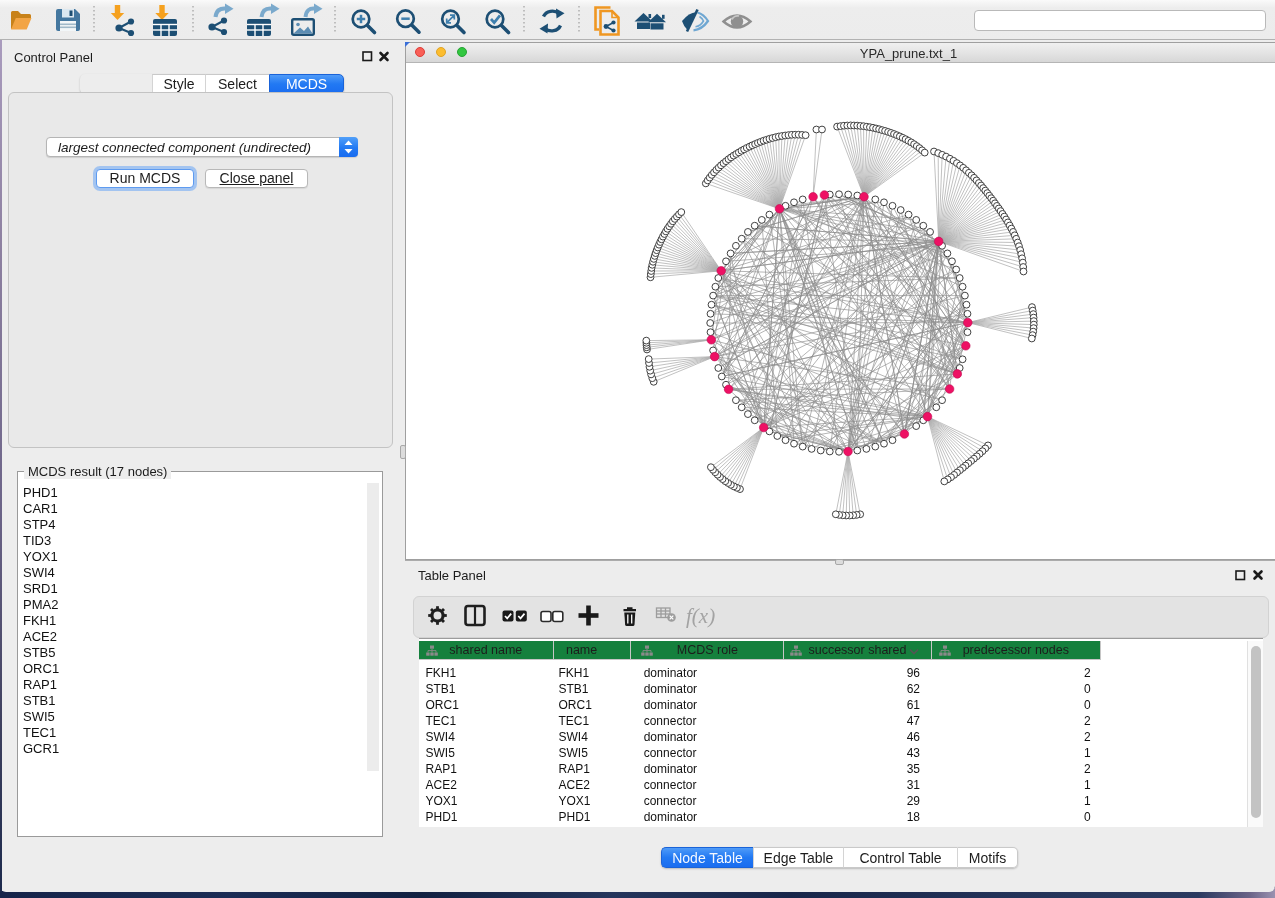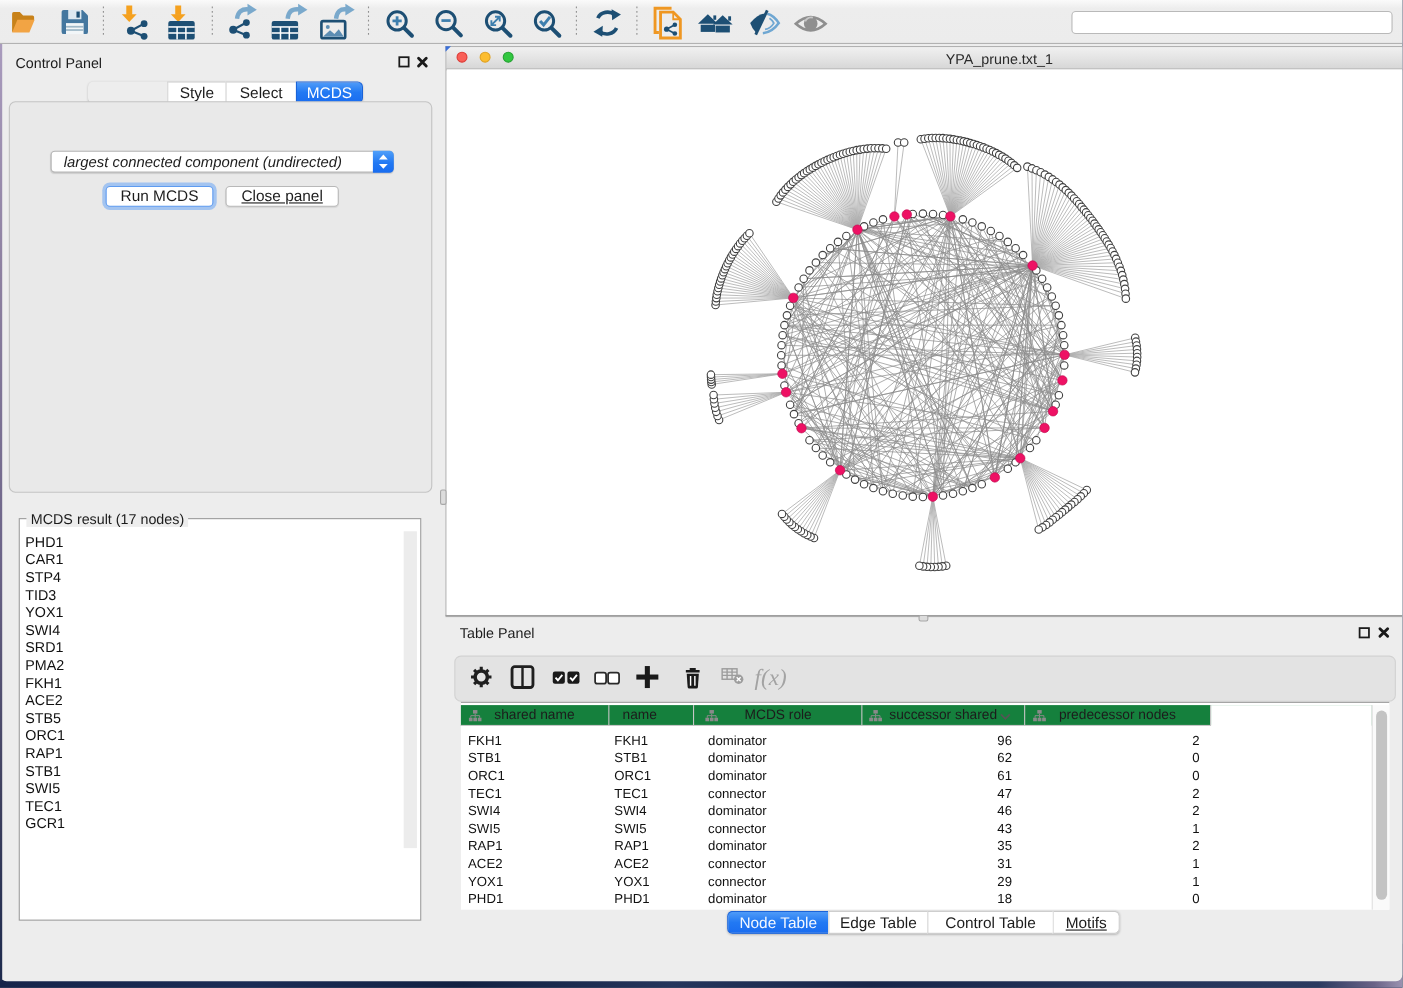--- a/index.html
+++ b/index.html
@@ -72,26 +72,26 @@
 #tbl { position:absolute; left:14px; top:77px; width:844px; height:189px;
   background:#fff; border-top:1px solid #9c9c9c; }
 #thead { position:absolute; left:0; top:2px; height:19px; right:16px; border-bottom:1px solid #c6c6c6; background:#15803d; }
 .th { position:absolute; top:0; height:19px; border-right:1px solid #c6c6c6;
   font-size:12.5px; color:#1c1c1c; text-align:center; line-height:18px; }
 .trow { position:absolute; left:0; right:16px; font-size:12px; color:#111; height:16px; line-height:16px; }
 .c { position:absolute; top:0; }
 .num { text-align:right; }
 #tsb { position:absolute; right:0; top:2px; width:16px; bottom:0; background:#fafafa; border-left:1px solid #e0e0e0; }
 #tsb .thumb { position:absolute; left:2.5px; right:2.5px; top:5px; height:172px; background:#c3c3c3; border-radius:6px; }
-#bot-tabs { position:absolute; left:256px; top:267px; height:21px; display:flex;
+#bot-tabs { position:absolute; left:256px; top:286px; height:21px; display:flex;
   box-shadow:0 1px 2px rgba(0,0,0,0.22); border-radius:5px;align-items:flex-end; }
 .tab2 { height:21px; line-height:20px; font-size:14px; color:#1c1c1c; text-align:center;
   background:#fff; border-top:1px solid #c9c9c9; border-bottom:1px solid #c9c9c9; border-left:1px solid #d4d4d4; }
 .tab2:first-child { border-radius:5px 0 0 5px; border-left:1px solid #c9c9c9; }
-.tab2:last-child { border-radius:0 5px 5px 0; border-right:1px solid #c9c9c9;text-decoration:underline; }
+.tab2:last-child { border-radius:0 5px 5px 0; border-right:1px solid #c9c9c9; }
 .tab2.sel { background:linear-gradient(180deg,#4f9bf8 0%,#2279f3 50%,#1a6df0 100%); color:#f4f8ff; border-color:#1a63d8; }
 
 #statusbar { position:absolute; left:0; right:0; top:858px; height:34px;
   background:#ededed; border-top:1px solid #c9c9c9; }
 #listbtn { position:absolute; left:11px; top:9px; width:28px; height:20px;
   background:#f6f6f6; border:1px solid #a2a2a2; border-radius:2px; }
 #membtn { position:absolute; left:1190px; top:7px; width:75px; height:23px;
   background:#f6f6f6; border:1px solid #aaaaaa; font-size:12px; color:#1c1c1c; }
 #membtn .dot { position:absolute; left:8px; top:5.5px; width:11px; height:11px;
   border-radius:50%; background:#1b9c3c; }
@@ -237,21 +237,21 @@
 <div id="cpanel">
   <div id="cp-title" class="ptitle">Control Panel</div>
   <svg style="position:absolute;left:360px;top:8px" width="32" height="15" viewBox="0 0 32 15">
     <rect x="3" y="3" width="8.5" height="8.5" fill="none" stroke="#1a1a1a" stroke-width="1.6"></rect>
     <path d="M20.5 4 L27.5 11 M27.5 4 L20.5 11" stroke="#1a1a1a" stroke-width="2.6" stroke-linecap="round"></path>
   </svg>
   <div id="cp-tabs">
     <div class="tab" style="width:72px">Network</div>
     <div class="tab" style="width:53px">Style</div>
     <div class="tab" style="width:64px">Select</div>
-    <div class="tab sel" style="width:61px">MCDS</div>
+    <div class="tab sel" style="width:75px">MCDS</div>
   </div>
   <div id="cp-body">
     <div id="dropdown">
       <div class="dtext">largest connected component (undirected)</div>
       <div class="stepper">
         <svg width="19" height="20" viewBox="0 0 19 20">
           <path d="M5.5 8 L9.5 3.5 L13.5 8 z" fill="#fff"></path>
           <path d="M5.5 12 L9.5 16.5 L13.5 12 z" fill="#fff"></path>
         </svg>
       </div>

